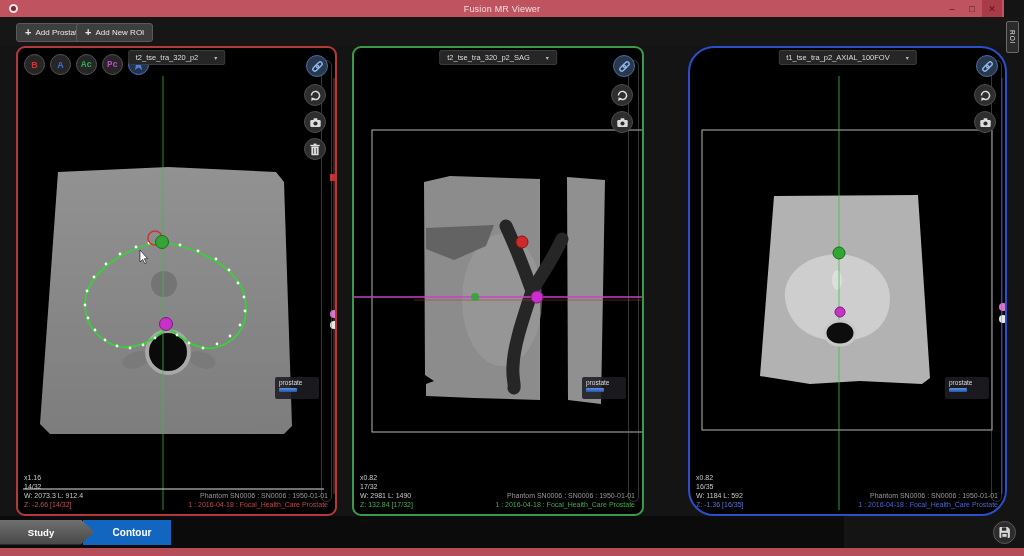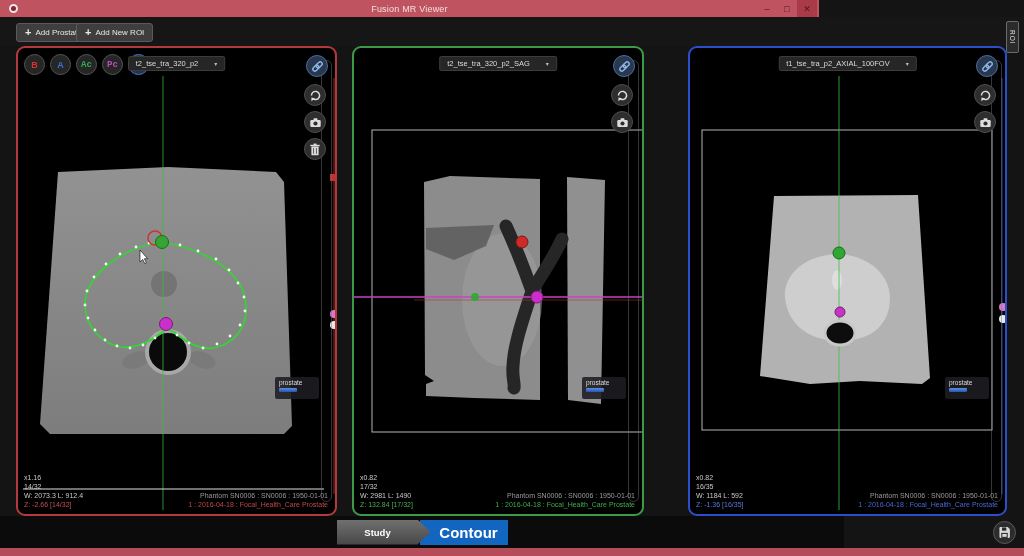--- a/index.html
+++ b/index.html
@@ -1,20 +1,20 @@
 <!DOCTYPE html>
 <html><head>
 <meta charset="utf-8">
 <style>
   * { margin:0; padding:0; box-sizing:border-box; }
   html,body { width:1024px; height:556px; background:#141414; overflow:hidden;
               font-family:"Liberation Sans", sans-serif; }
 
   
-  .titlebar { position:absolute; left:0; top:0; width:819px; height:17px;
+  .titlebar { position:absolute; left:0; top:0; width:1004px; height:17px;
               background:#bf5360; display:flex; align-items:center; }
   .app-icon { position:absolute; left:9px; top:4px; width:9px; height:9px;
               border-radius:50%; border:2px solid #f0e4e4; background:#7e2733; }
   .title-text { position:absolute; left:0; right:0; text-align:center; font-size:9px;
                 color:#efe0e0; letter-spacing:.2px; }
   .win-controls { position:absolute; right:2px; top:0; height:17px; display:flex; }
   .win-btn { width:20px; height:17px; display:flex; align-items:center; justify-content:center;
              font-size:9px; color:#42161e; }
   .win-btn.close { background:#a93b49; color:#5c121c; }
 
@@ -28,26 +28,26 @@
   .side-tab { position:absolute; right:5px; top:21px; width:13px; height:32px; background:#2b2b2b;
               border:1px solid #6a6a6a; border-radius:2px; color:#d8d8d8; font-size:6.5px;
               writing-mode:vertical-rl; text-align:center; display:flex; align-items:center;
               justify-content:center; letter-spacing:1px; }
 
   
   .viewport { position:absolute; top:46px; height:470px; background:#000;
               border-radius:9px; border:2px solid #444; overflow:hidden; }
   .vp0 { left:16px;  width:321px; border-color:#b23a3a; }
   .vp1 { left:352px; width:292px; border-color:#3c9a46; }
-  .vp2 { left:688px; width:319px; border-color:#2b4fc8; }
+  .vp2 { left:688px; width:319px; border-color:#2b4fc8;border-radius:26px; }
   .vp-svg { position:absolute; left:0; top:0; }
   .scroll-hint { position:absolute; right:3px; top:12px; bottom:12px; width:11px;
                  border:1px solid #777; border-radius:7px; opacity:.45; pointer-events:none; }
 
-  .series-select { position:absolute; top:8px; left:50%; transform:translateX(-50%);
+  .series-select { position:absolute; top:2px; left:50%; transform:translateX(-50%);
                    background:#262626; border:1px solid #3c3c3c; border-radius:2px;
                    color:#dcdcdc; font-size:7.5px; padding:2px 7px; display:flex; gap:16px;
                    align-items:center; white-space:nowrap; z-index:5; cursor:pointer; }
   .series-select .chev { font-size:6px; color:#bbb; }
 
   .icon-btn { position:absolute; width:22px; height:22px; border-radius:50%;
               background:#2e2e2e; border:1px solid #4d4d4d; display:flex; align-items:center;
               justify-content:center; z-index:5; cursor:pointer; }
   .icon-btn.link   { top:7px;  right:7px; background:#28384e; border-color:#4a6d9c; }
   .icon-btn.refresh{ top:36px; right:9px; }
@@ -71,27 +71,27 @@
   .vp2 .z-line { color:#5a78d8; } .vp2 .study-line { color:#4a68d8; }
 
   .roi-chip { position:absolute; right:16px; bottom:115px; width:44px; height:22px;
               background:rgba(30,30,34,.88); border-radius:2px; z-index:5; padding:2px 4px; }
   .roi-chip .chip-label { font-size:6.5px; color:#ddd; display:block; }
   .roi-chip .chip-bar { margin-top:2px; width:18px; height:4px; border-radius:1px;
               background:linear-gradient(180deg,#5a8fe0,#2456b0); }
 
   
   .footer { position:absolute; left:0; top:516px; width:844px; height:32px; background:#0b0b0b;
-            display:flex; align-items:center; justify-content:center; }
+            display:flex; align-items:center; }
   .steps { display:flex; align-items:stretch; height:25px; }
   .step-study { width:94px; background:linear-gradient(180deg,#707070,#474747);
                 clip-path:polygon(0 0, calc(100% - 13px) 0, 100% 50%, calc(100% - 13px) 100%, 0 100%);
                 color:#fff; font-size:9.5px; font-weight:bold; display:flex; align-items:center;
                 justify-content:center; padding-right:12px; z-index:2; cursor:pointer; }
-  .step-contour { width:88px; background:#1266c0; margin-left:-11px; color:#fff; font-size:15px;
+  .step-contour { width:88px; background:#1266c0; margin-left:-11px; color:#fff; font-size:10px;
                   font-weight:bold; display:flex; align-items:center; justify-content:center;
                   padding-left:10px; z-index:1; cursor:pointer; }
   .save-btn { position:absolute; right:8px; top:521px; width:23px; height:23px; border-radius:50%;
               background:#2c2c2c; border:1px solid #5a5a5a; display:flex; align-items:center;
               justify-content:center; cursor:pointer; z-index:8; }
   .red-strip { position:absolute; left:0; top:548px; width:1024px; height:8px; background:#b54d59; }
 </style>
 </head>
 <body>
 

